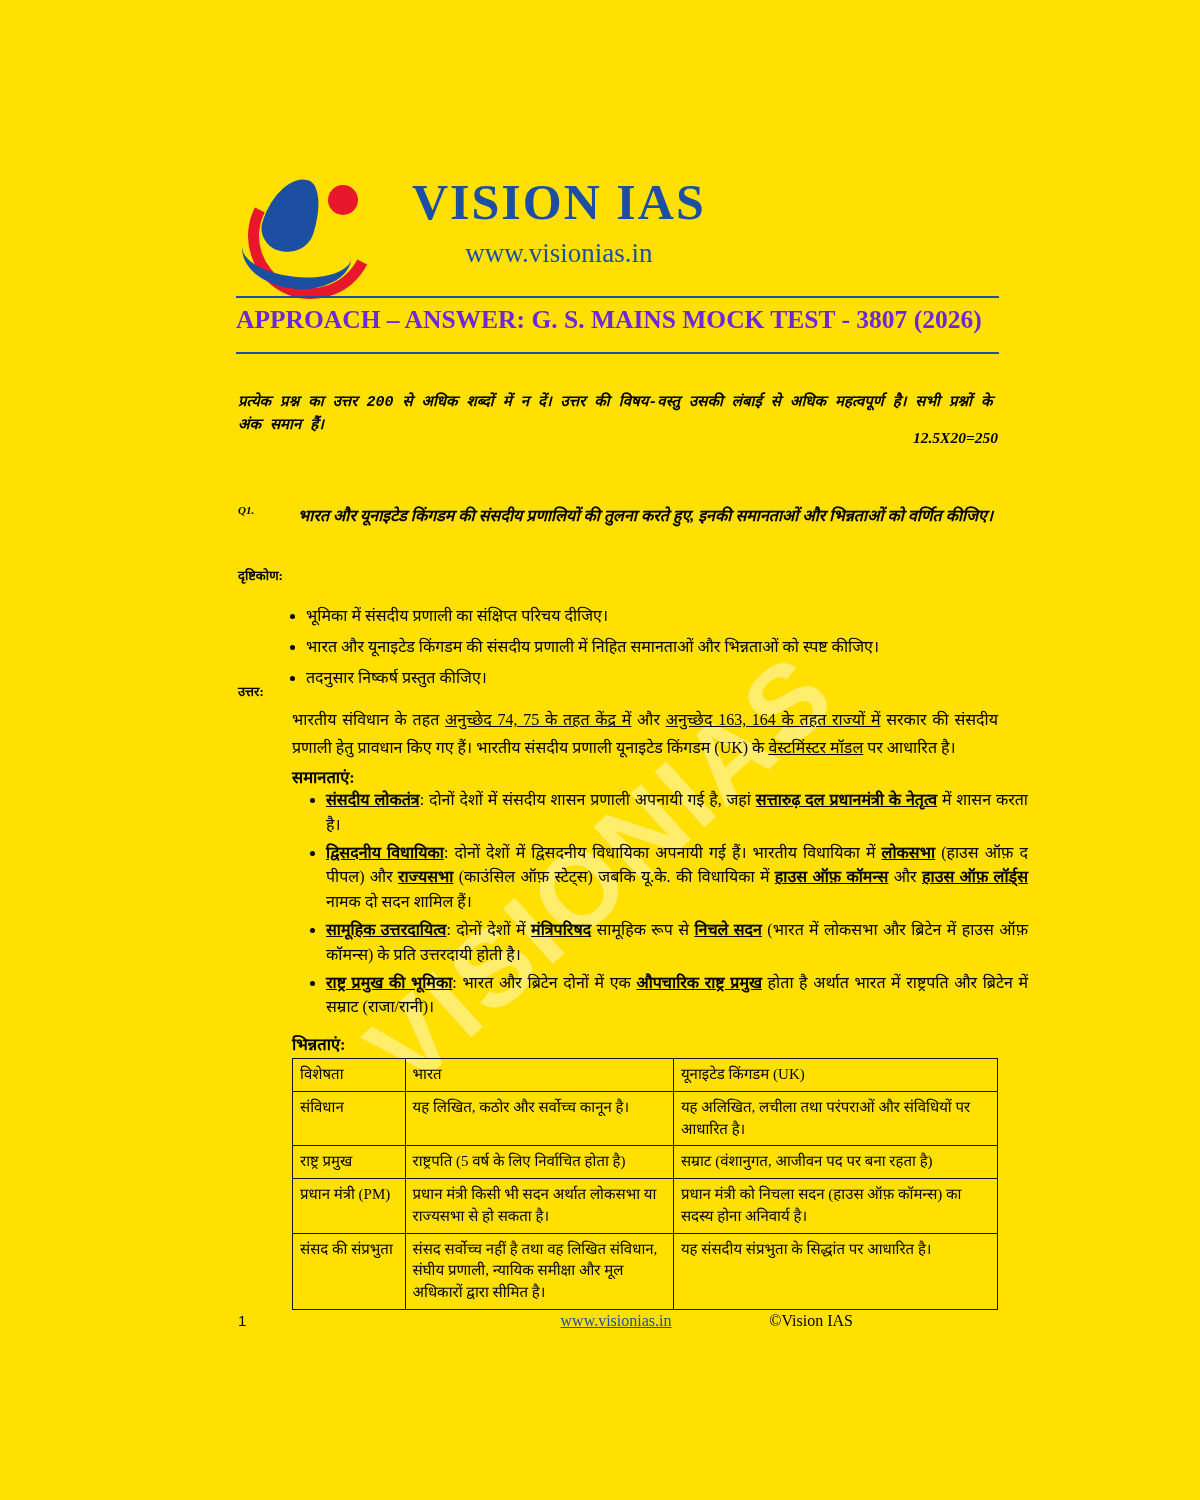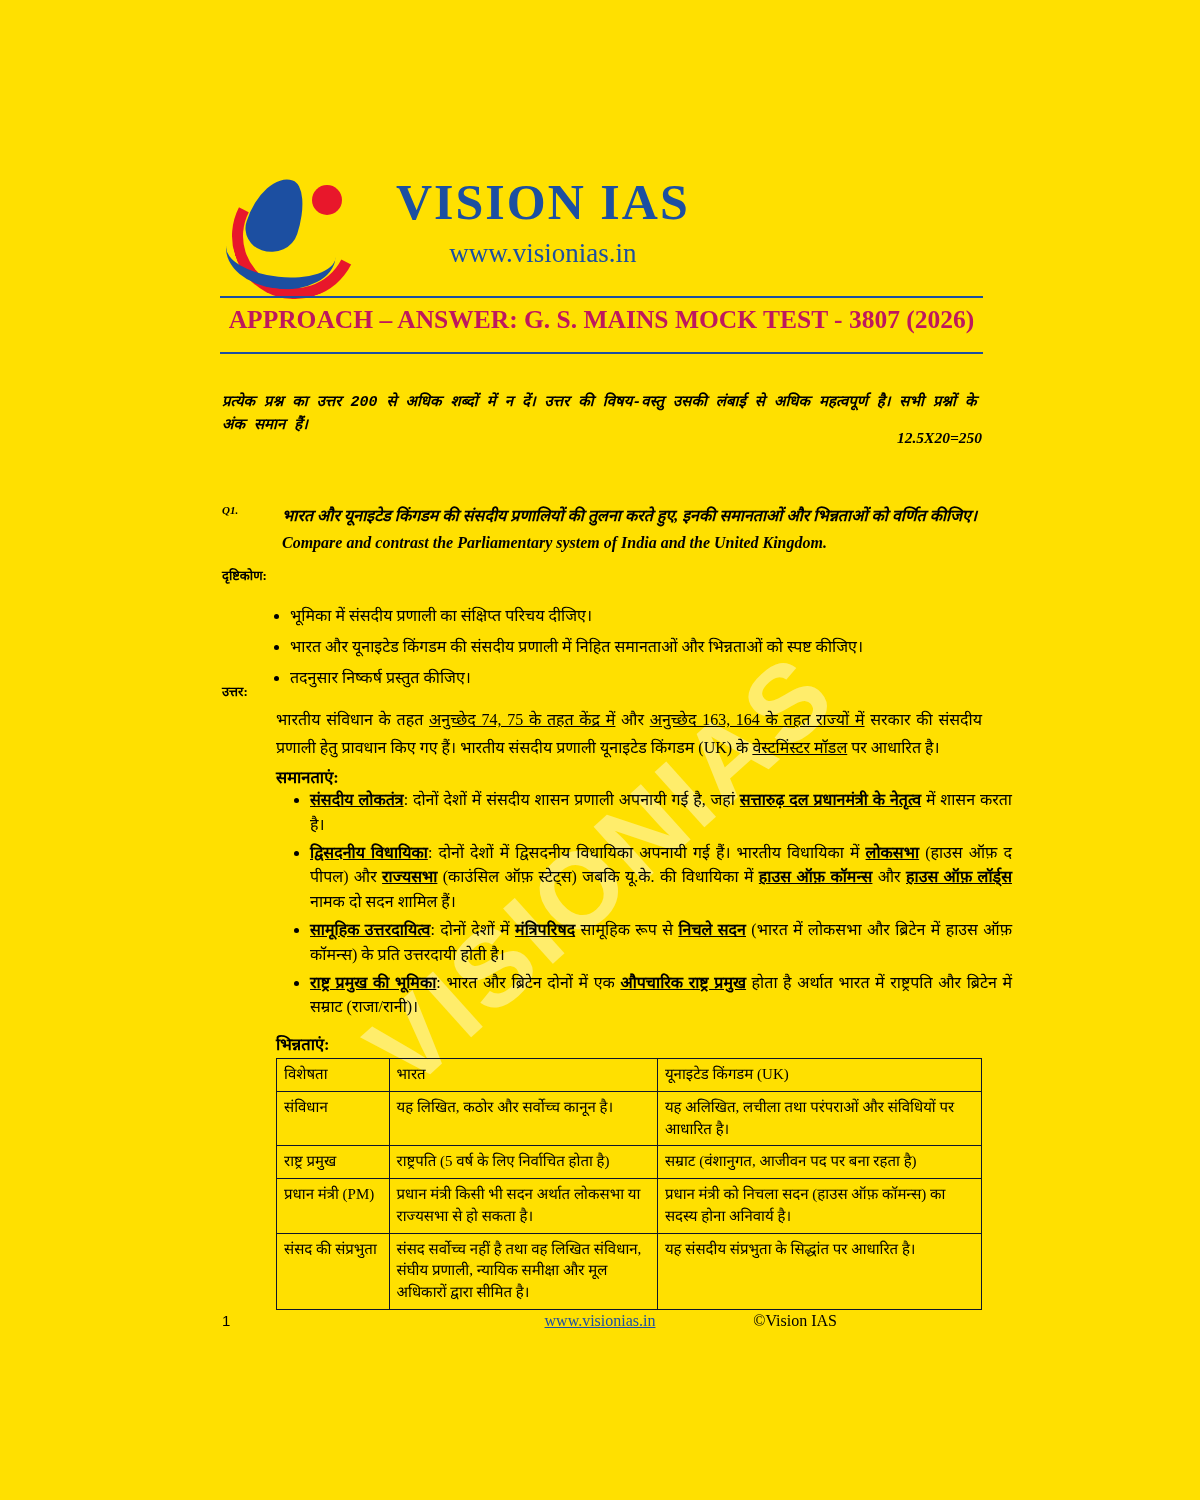--- a/index.html
+++ b/index.html
@@ -35,21 +35,21 @@
     color: rgba(255,255,255,0.42);
     letter-spacing: 4px;
     pointer-events: none;
     display: flex;
     align-items: center;
     justify-content: center;
     white-space: nowrap;
   }
   .content {
     position: absolute;
-    left: 0; top: 0;
+    left: 16px; top: 0;
     width: 1037px;
     height: 1500px;
   }
   
   .header {
     position: absolute;
     left: 220px;
     top: 160px;
     width: 770px;
     height: 125px;
@@ -119,25 +119,24 @@
     width: 763px;
     border-top: 2px solid #1C4FA1;
   }
   .rule.top { top: 296px; }
   .rule.bottom { top: 352px; }
   .doc-title {
     position: absolute;
     left: 220px;
     top: 305px;
     width: 763px;
-    text-align: center;
     font-family: "Liberation Serif", serif;
     font-weight: bold;
     font-size: 25.5px;
-    color: #be185d;
+    color: #6d28d9;
   }
   
   .instr {
     position: absolute;
     left: 222px;
     width: 760px;
     font-weight: bold;
     font-style: italic;
   }
   .instr-hi {
@@ -308,21 +307,20 @@
     <div class="doc-title">APPROACH – ANSWER: G. S. MAINS MOCK TEST - 3807 (2026)</div>
     <div class="rule bottom"></div>
 
     <div class="instr instr-hi">प्रत्येक प्रश्न का उत्तर 200 से अधिक शब्दों में न दें। उत्तर की विषय-वस्तु उसकी लंबाई से अधिक महत्वपूर्ण है। सभी प्रश्नों के अंक समान हैं।</div>
     <div class="instr instr-en">
       <span class="instr-marks">12.5X20=250</span>
     </div>
 
     <div class="q-label">Q1.</div>
     <div class="q-hi">भारत और यूनाइटेड किंगडम की संसदीय प्रणालियों की तुलना करते हुए, इनकी समानताओं और भिन्नताओं को वर्णित कीजिए।</div>
-    <div class="q-en">Compare and contrast the Parliamentary system of India and the United Kingdom.</div>
 
     <div class="sec-head approach">दृष्टिकोण:</div>
     <ul class="bullets approach">
       <li>भूमिका में संसदीय प्रणाली का संक्षिप्त परिचय दीजिए।</li>
       <li>भारत और यूनाइटेड किंगडम की संसदीय प्रणाली में निहित समानताओं और भिन्नताओं को स्पष्ट कीजिए।</li>
       <li>तदनुसार निष्कर्ष प्रस्तुत कीजिए।</li>
     </ul>
 
     <div class="sec-head answer">उत्तर:</div>
     <div class="body-text intro"><span>भारतीय संविधान के तहत </span><u>अनुच्छेद 74, 75 के तहत केंद्र में</u><span> और </span><u>अनुच्छेद 163, 164 के तहत राज्यों में</u><span> सरकार की संसदीय प्रणाली हेतु प्रावधान किए गए हैं। भारतीय संसदीय प्रणाली यूनाइटेड किंगडम (UK) के </span><u>वेस्टमिंस्टर मॉडल</u><span> पर आधारित है।</span></div>

